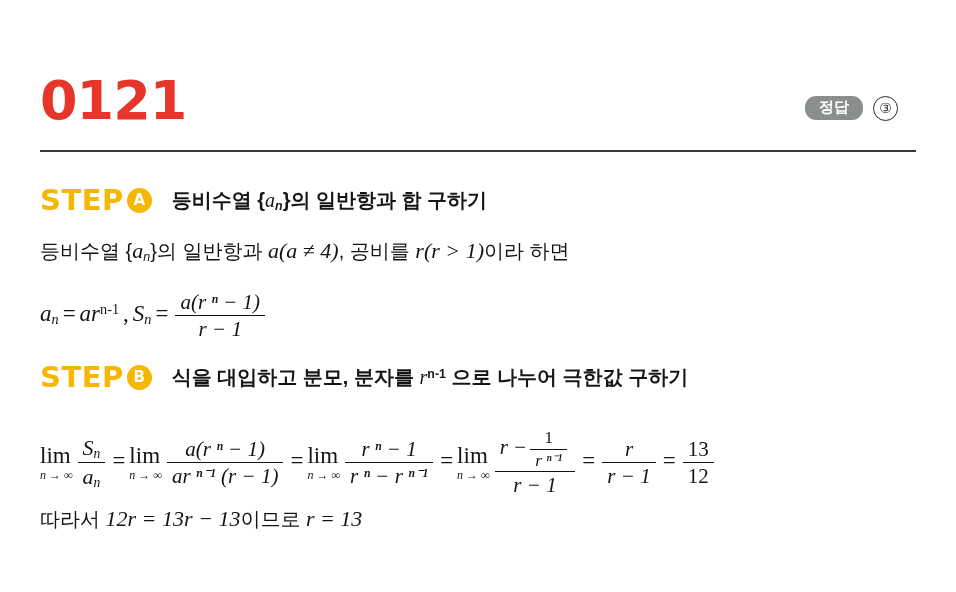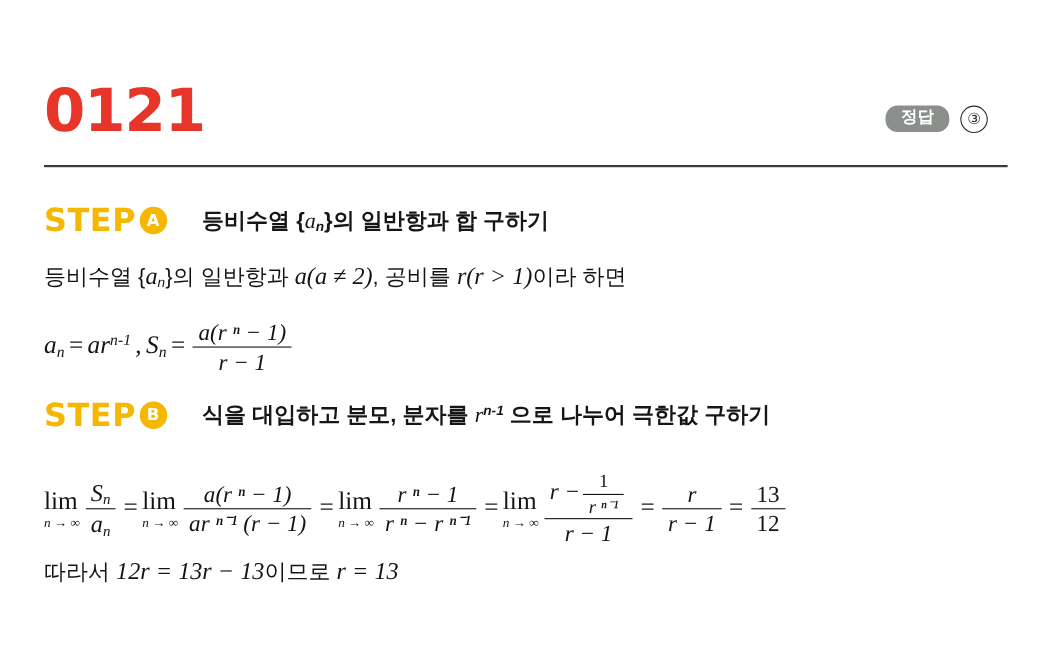--- a/index.html
+++ b/index.html
@@ -101,21 +101,21 @@
     background: #f5b700;
     color: #ffffff;
     font-family: "DejaVu Sans", sans-serif;
     font-weight: 700;
     font-size: 15px;
     text-align: center;
     line-height: 25px;
     margin-left: 3px;
   }
   .step-title {
-    margin-left: 32px;
+    margin-left: 20px;
     font-family: "Liberation Sans", sans-serif;
     font-weight: 700;
     font-size: 20px;
     color: #161616;
     white-space: nowrap;
   }
   .step-title .mathit {
     font-family: "Liberation Serif", serif;
     font-style: italic;
     font-weight: 400;
@@ -133,21 +133,20 @@
     font-family: "Liberation Serif", serif;
     font-style: italic;
     font-size: 22px;
   }
   sub.sml {
     font-style: italic;
     font-size: 0.62em;
     vertical-align: -0.22em;
   }
   sup.sml {
-    font-style: italic;
     font-size: 0.62em;
     vertical-align: 0.52em;
   }
 
   
   .frac {
     display: inline-block;
     vertical-align: middle;
     text-align: center;
     font-family: "Liberation Serif", serif;
@@ -213,21 +212,21 @@
   </div>
   <div class="rule"></div>
 
   <div class="step-row" style="left:40px; top:183px;">
     <span class="step-word">STEP</span>
     <span class="step-badge">A</span>
     <span class="step-title"><span>등비수열 {</span><span class="mathit">a</span><sub class="sml">n</sub><span>}의 일반항과 합 구하기</span></span>
   </div>
 
   <div class="txt" style="left:40px; top:238px;">
-    <span>등비수열 {</span><span class="m">a</span><sub class="sml">n</sub><span>}의 일반항과 </span><span class="m">a(a ≠ 2)</span><span>, 공비를 </span><span class="m">r(r &gt; 1)</span><span>이라 하면</span>
+    <span>등비수열 {</span><span class="m">a</span><sub class="sml">n</sub><span>}의 일반항과 </span><span class="m">a(a ≠ 4)</span><span>, 공비를 </span><span class="m">r(r &gt; 1)</span><span>이라 하면</span>
   </div>
 
   <div class="eqline" style="left:40px; top:290px;">
     <span style="font-style:italic">a</span><sub class="sml">n</sub><span class="op">=</span><span style="font-style:italic">ar</span><sup class="sml">n-1</sup><span class="op">,</span><span style="font-style:italic">S</span><sub class="sml">n</sub><span class="op">=</span><span class="frac" style="font-size:21px;"><span class="num">a(r ⁿ − 1)</span><span class="den">r − 1</span></span>
   </div>
 
   <div class="step-row" style="left:40px; top:360px;">
     <span class="step-word">STEP</span>
     <span class="step-badge">B</span>
     <span class="step-title"><span>식을 대입하고 분모, 분자를 </span><span class="mathit">r</span><sup class="sml">n-1</sup><span> 으로 나누어 극한값 구하기</span></span>

